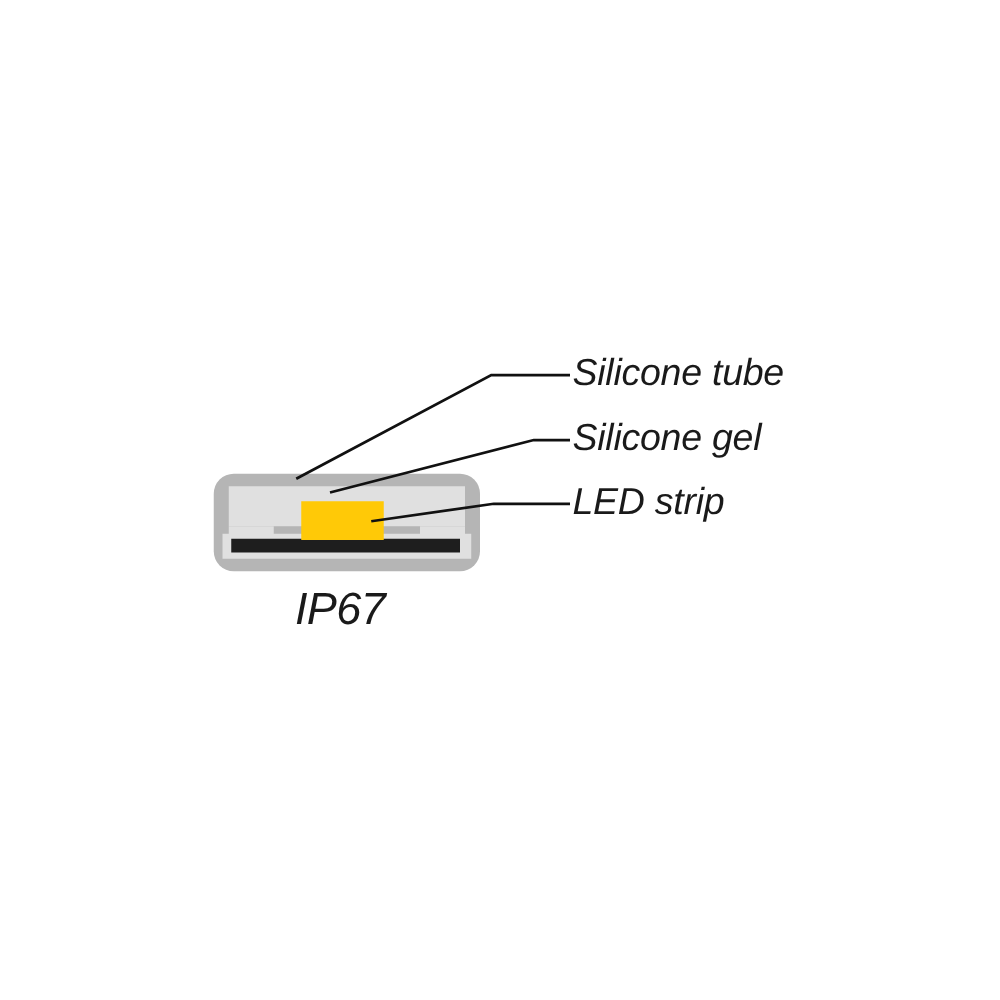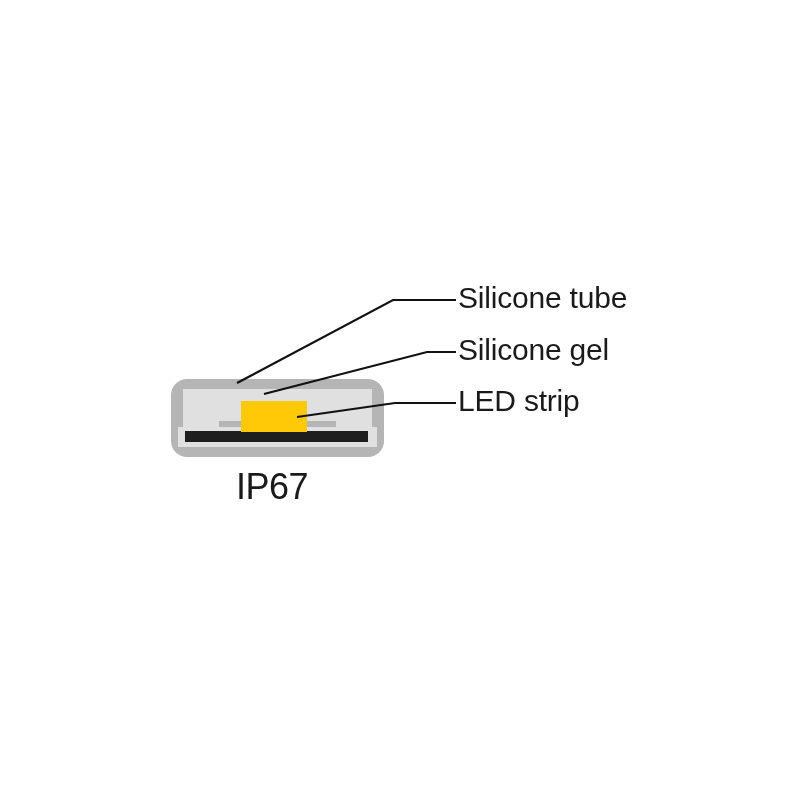--- a/index.html
+++ b/index.html
@@ -7,20 +7,21 @@
     padding: 0;
     background: #ffffff;
   }
   #stage {
     position: relative;
     width: 800px;
     height: 800px;
     background: #ffffff;
     overflow: hidden;
     font-family: "Liberation Sans", sans-serif;
+    font-style: italic;
   }
   #diagram-svg {
     position: absolute;
     left: 0;
     top: 0;
     width: 800px;
     height: 800px;
     display: block;
   }
   .label-text {

